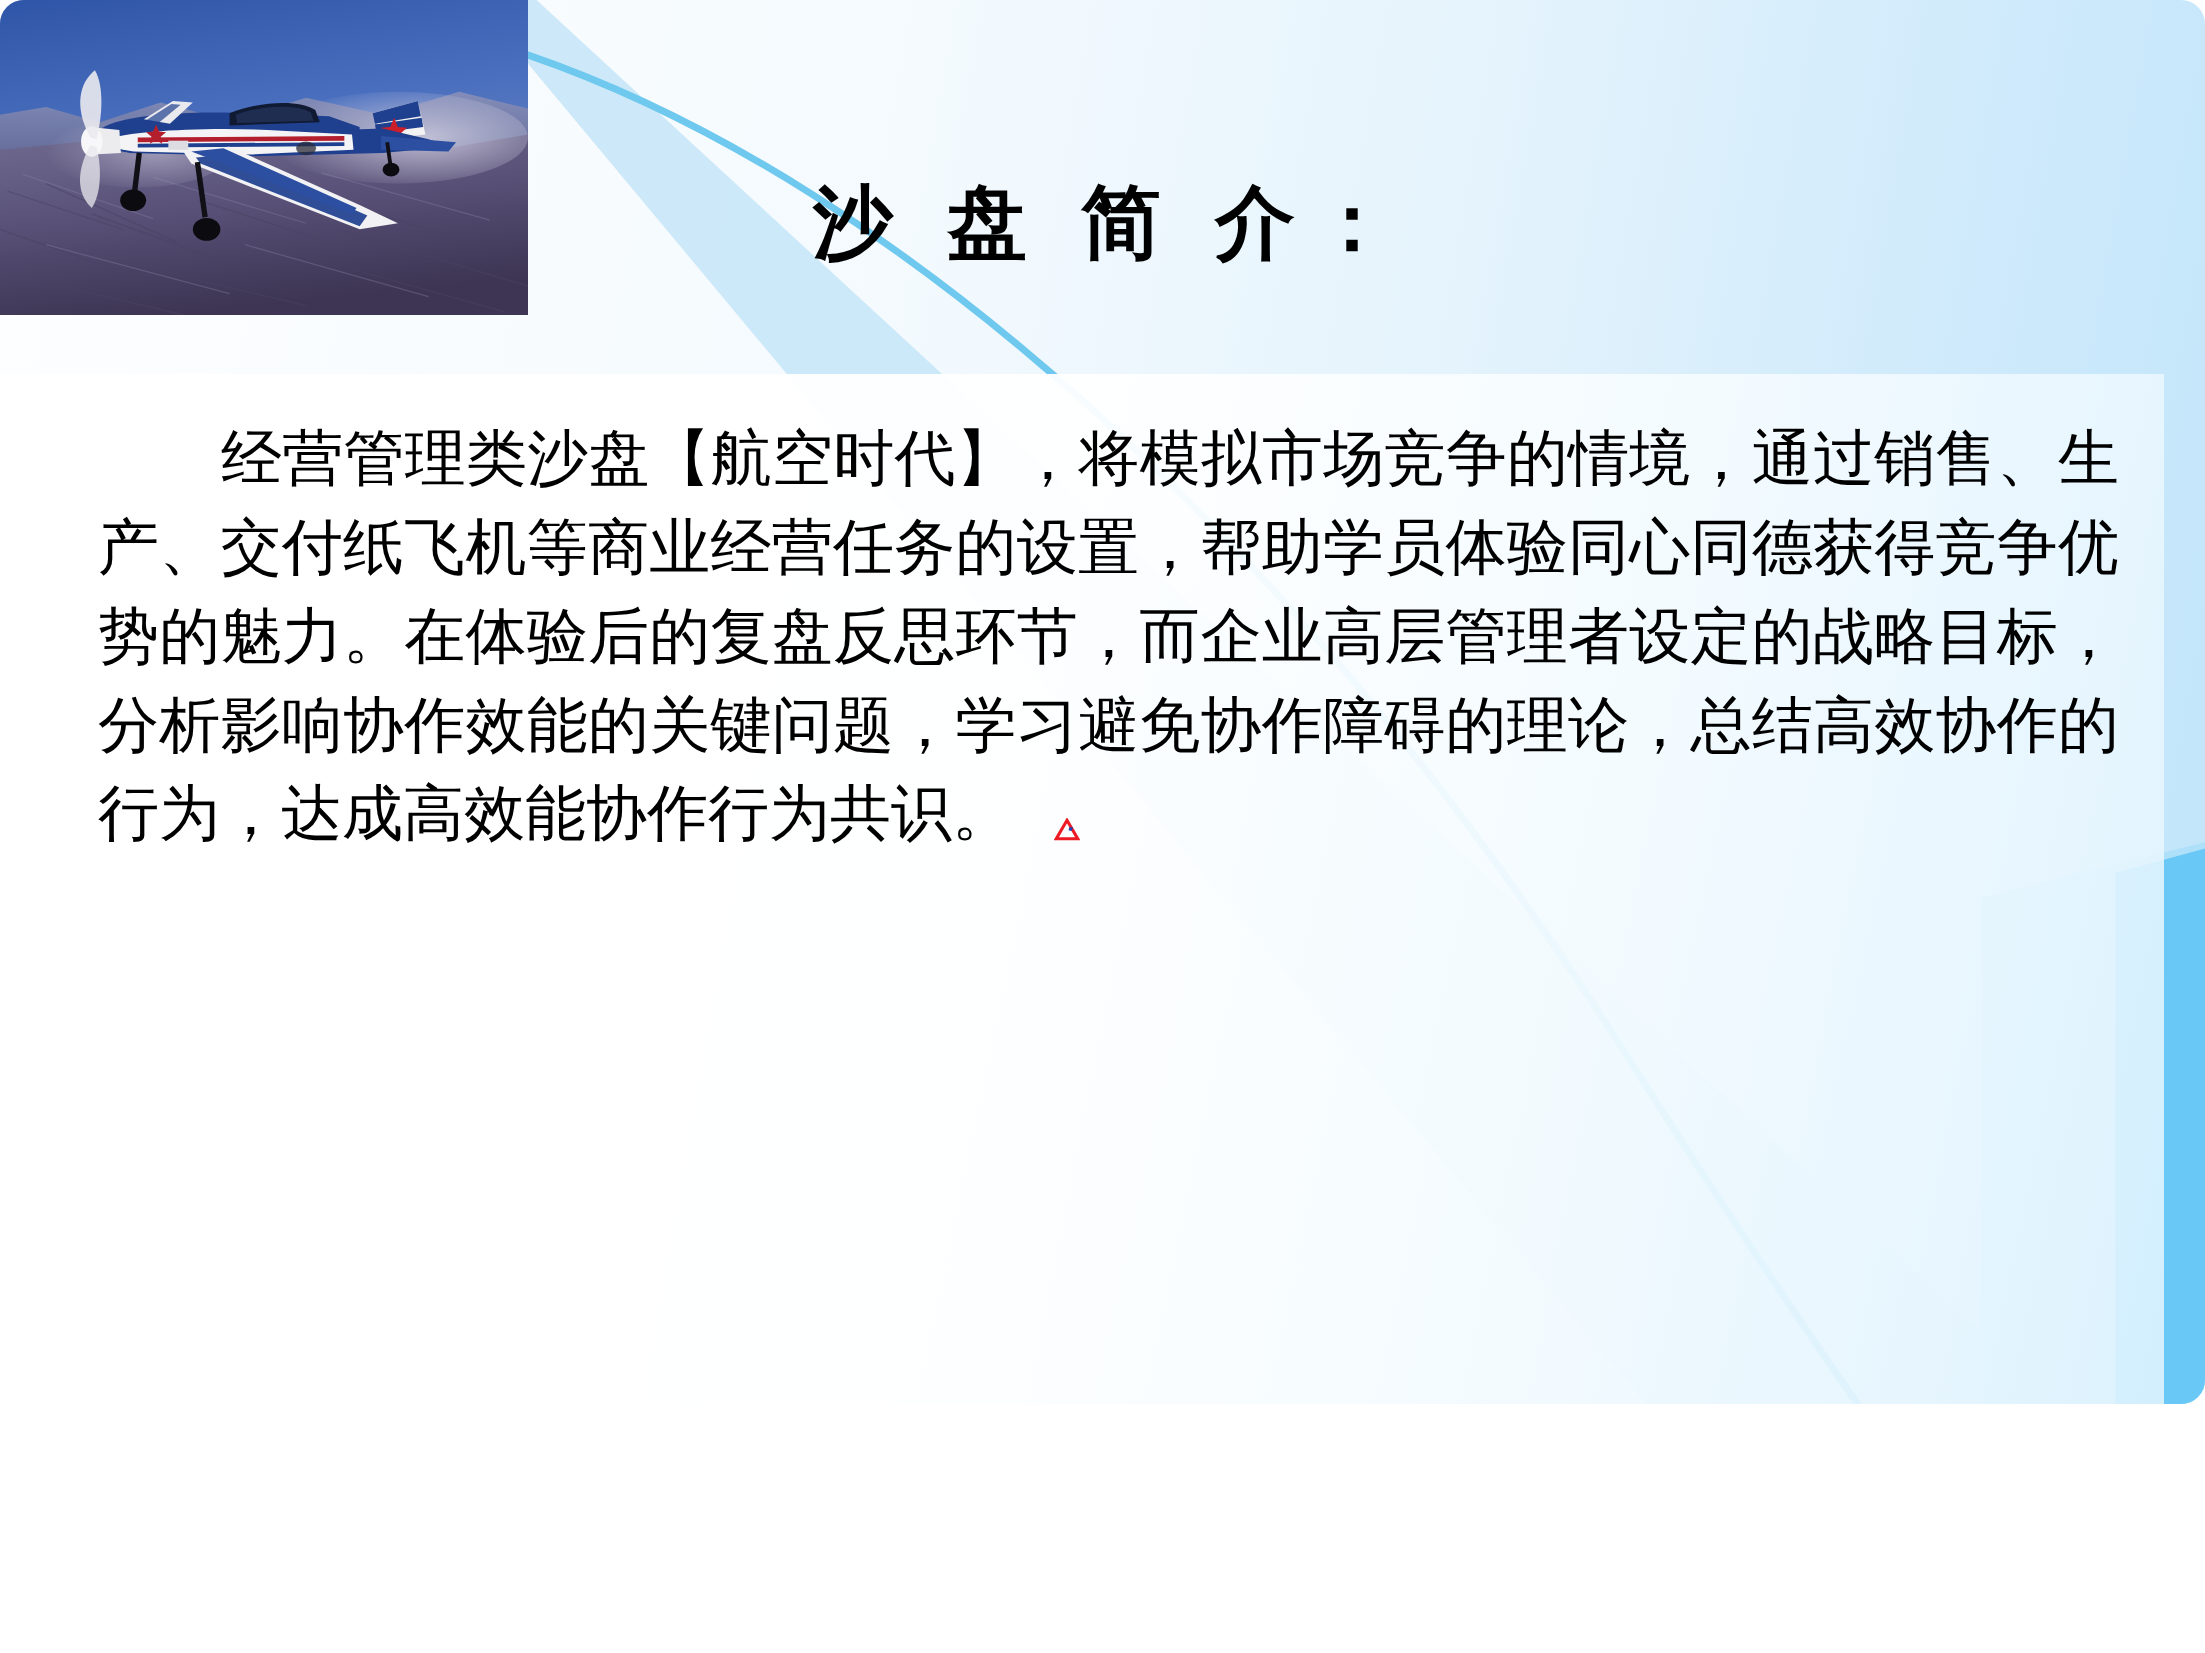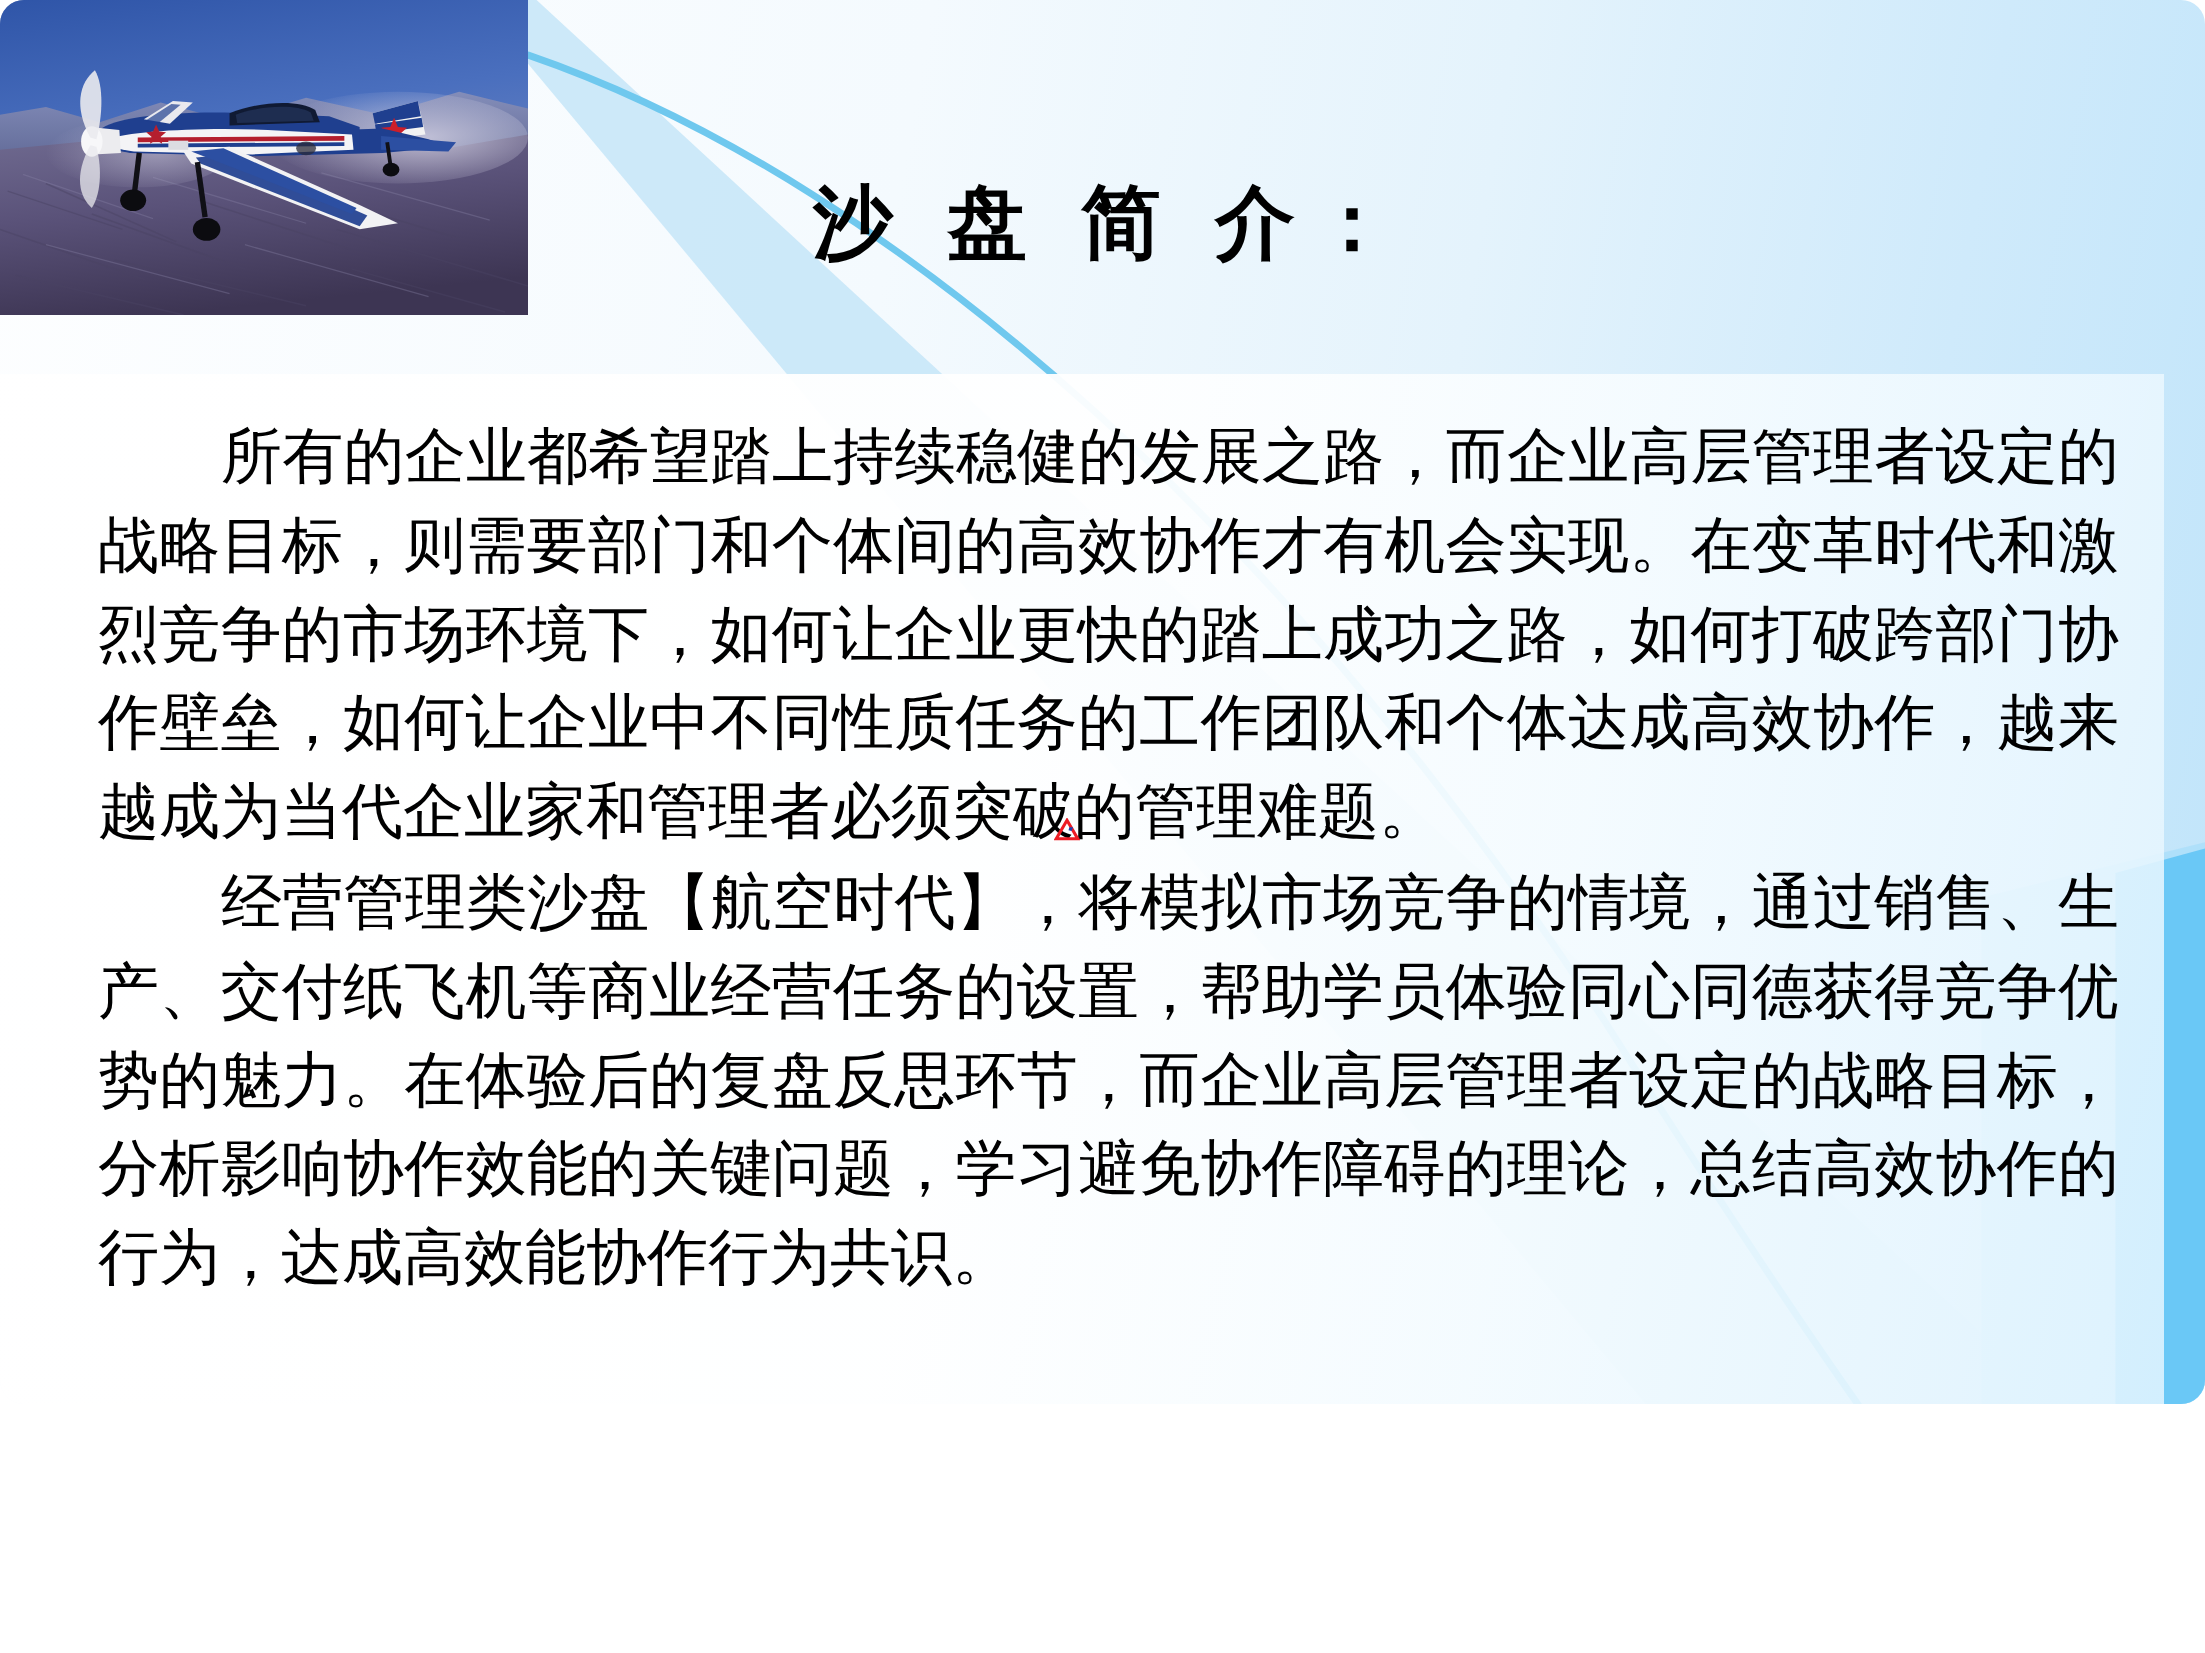--- a/index.html
+++ b/index.html
@@ -220,21 +220,20 @@
         <path d="M200 172 l4 -9 l4 9 l9 1 l-7 6 l2 9 l-8 -5 l-8 5 l2 -9 l-7 -6 z" fill="#b41f2e"></path>
         <rect x="220" y="184" width="26" height="12" fill="#dcdce2"></rect>
         <ellipse cx="400" cy="194" rx="13" ry="9" fill="#2b2b38" opacity="0.75"></ellipse>
       </g>
     </svg>
   </div>
 
   <div id="title">沙 盘 简 介：</div>
 
   <div id="body-text">
-    <p class="para" id="para-1" style="text-indent: 123px;">所有的企业都希望踏上持续稳健的发展之路，而企业高层管理者设定的战略目标，则需要部门和个体间的高效协作才有机会实现。在变革时代和激烈竞争的市场环境下，如何让企业更快的踏上成功之路，如何打破跨部门协作壁垒，如何让企业中不同性质任务的工作团队和个体达成高效协作，越来越成为当代企业家和管理者必须突破的管理难题。</p>
     <p class="para" id="para-2" style="text-indent: 123px;">经营管理类沙盘【航空时代】，将模拟市场竞争的情境，通过销售、生产、交付纸飞机等商业经营任务的设置，帮助学员体验同心同德获得竞争优势的魅力。在体验后的复盘反思环节，而企业高层管理者设定的战略目标，分析影响协作效能的关键问题，学习避免协作障碍的理论，总结高效协作的行为，达成高效能协作行为共识。</p>
   </div>
 
   <div id="anim-marker">
     <svg viewBox="0 0 34 30" width="26" height="23" aria-hidden="true">
       <path d="M17 3 L31 27 L3 27 Z" fill="none" stroke="#ED1C24" stroke-width="4"></path>
       <path d="M20 12 L25 12 L23 17 L19 16 Z" fill="#2040B0"></path>
     </svg>
   </div>
 

